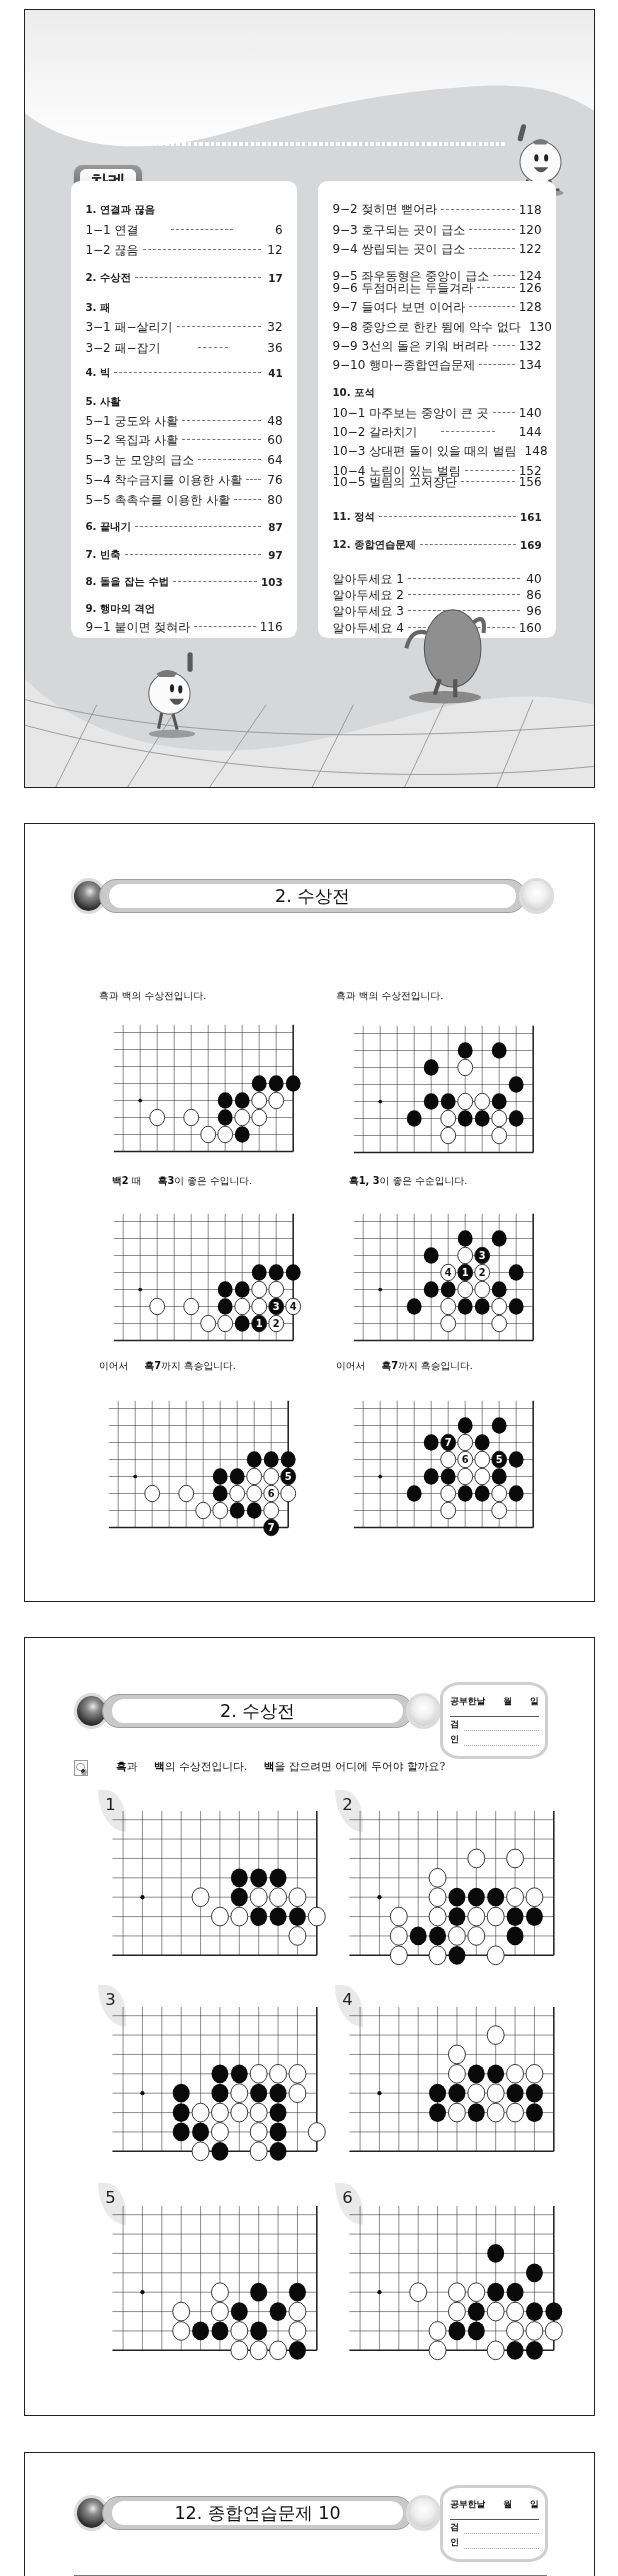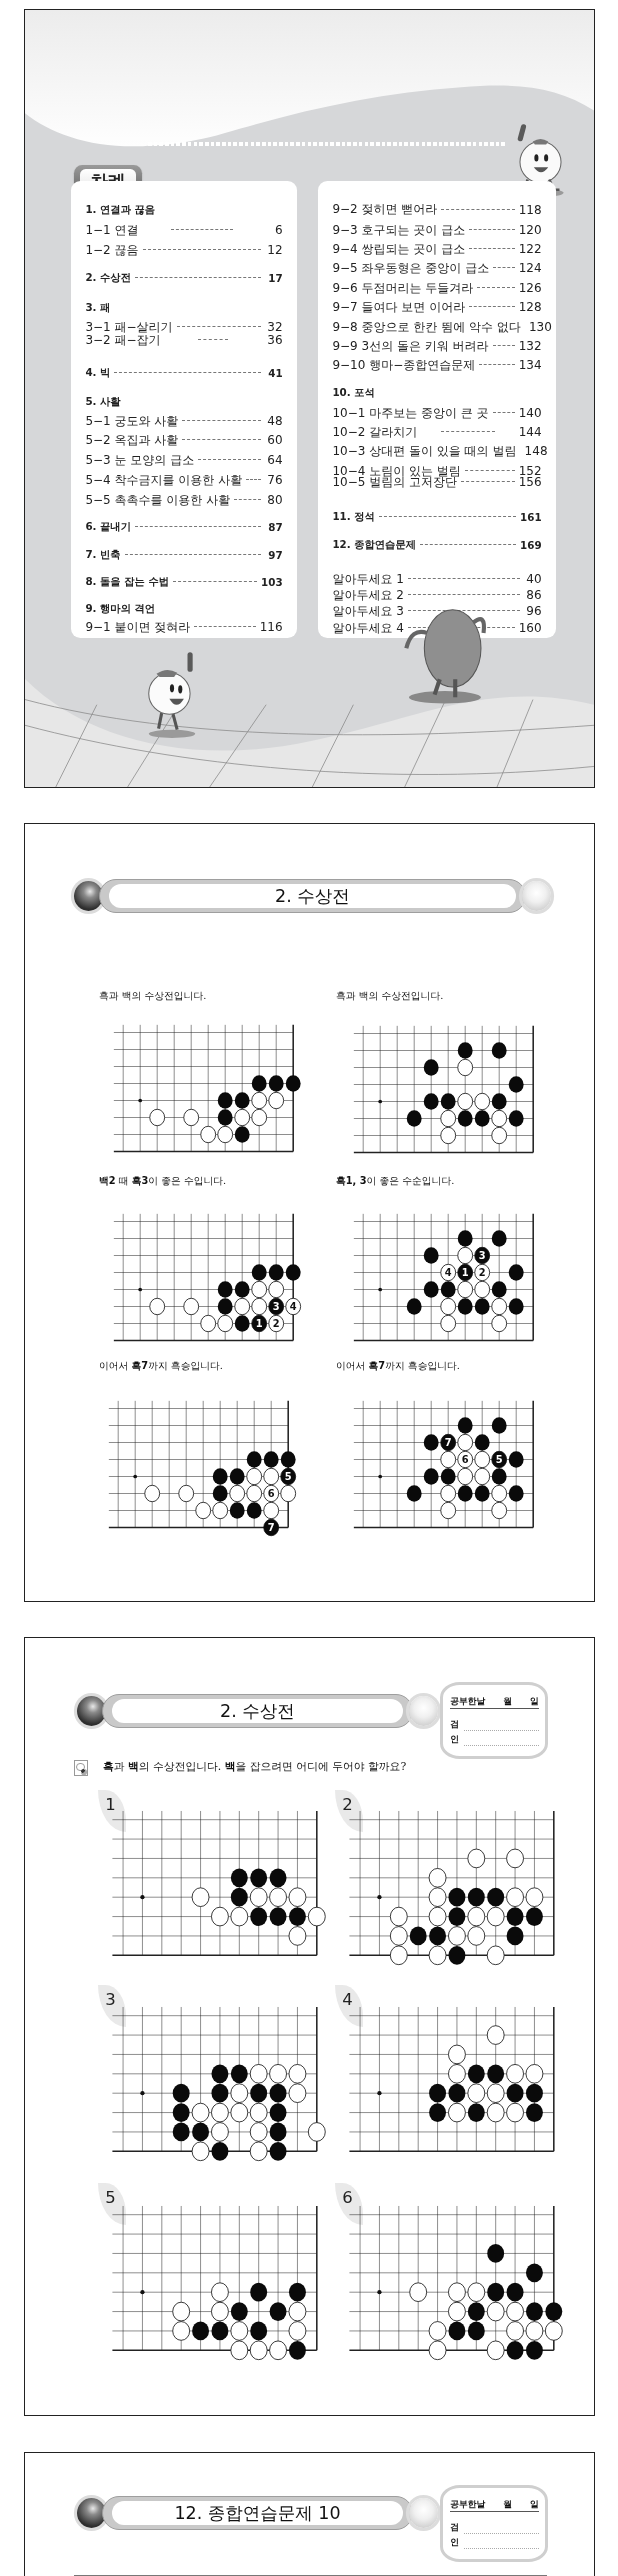--- a/index.html
+++ b/index.html
@@ -18,25 +18,25 @@
   .toc-row .pg{min-width:17.5px;text-align:right;}
   .floor{position:absolute;left:0;bottom:0;width:100%;height:216px;}
   
   .banner{position:absolute;height:34px;}
   .banner .tube{position:absolute;left:25px;right:25px;top:0;bottom:0;border-radius:17.5px;background:#c9c9c9;border:0.5px solid #9e9e9e;}
   .banner .tube-in{position:absolute;left:9.3px;right:9.3px;top:4.1px;bottom:4.1px;border-radius:13.4px;background:#fff;display:flex;align-items:center;justify-content:center;font-size:17.5px;color:#111;}
   .banner .ball{position:absolute;top:2.1px;width:29px;height:30px;border-radius:50%;}
   .ball-dark{left:0;background:radial-gradient(circle at 55% 35%,#e8e8e8 0,#8a8a8a 25%,#2e2e2e 70%);box-shadow:0 0 0 3.1px #dcdcdc;}
   .ball-light{right:0;background:radial-gradient(circle at 50% 40%,#fff 0,#f0f0f0 40%,#bdbdbd 100%);box-shadow:0 0 0 3.1px #dcdcdc;}
   .stamp{position:absolute;width:108px;height:77px;border:3.1px solid #cfcfcf;border-radius:19.6px 19.6px 19.6px 19.6px / 15.5px 15.5px 15.5px 15.5px;background:#fff;box-sizing:border-box;}
-  .stamp .hd{position:absolute;left:7.2px;right:6.2px;top:11.3px;display:flex;justify-content:space-between;font-size:8.8px;font-weight:bold;border-bottom:0.8px solid #555;padding-bottom:0;text-align:right;}
+  .stamp .hd{position:absolute;left:7.2px;right:6.2px;top:11.3px;display:flex;justify-content:space-between;font-size:8.8px;font-weight:bold;border-bottom:0.8px solid #555;padding-bottom:8px;text-align:right;}
   .stamp .ln{position:absolute;left:7.2px;right:6.2px;font-size:8.8px;font-weight:bold;display:flex;align-items:flex-end;}
   .stamp .ln .dl{flex:1;border-bottom:0.5px dotted #aaa;margin-left:5.2px;height:0;}
   .caption{position:absolute;font-family:"DejaVu Serif","Liberation Serif",serif;font-size:9.8px;color:#111;white-space:nowrap;}
-  .caption b{font-family:"DejaVu Sans","Liberation Sans",sans-serif;}
+  .caption b{font-family:"DejaVu Sans","Liberation Sans",sans-serif;margin-left:13px;}
   .pagenum{position:absolute;left:0;width:100%;text-align:center;font-size:10.3px;font-weight:bold;}
   .qicon{position:absolute;width:12.4px;height:14.4px;border:0.5px solid #999;background:#fff;}
   .qicon:before{content:"";position:absolute;left:1px;top:1.5px;width:6.7px;height:6.7px;border:1px solid #999;border-radius:50%;}
   .qicon:after{content:"";position:absolute;right:0.5px;bottom:0.5px;width:5.7px;height:5.7px;border-radius:50%;background:radial-gradient(circle at 30% 30%,#333 0 30%,#aaa 32%);}
   .plabel{position:absolute;width:28px;height:42px;background:#e9e9e9;border-radius:0 0 0 28px/0 0 0 42px;font-size:16.5px;color:#222;box-sizing:border-box;padding:5.2px 0 0 7.2px;}
   .plabel.t{border-radius:0 20.6px 0 28px/0 31px 0 42px;}
   .rule{position:absolute;height:3.1px;border-top:1.5px solid #777;border-bottom:0.8px solid #999;}
   svg.board{position:absolute;overflow:visible;}
   .char{position:absolute;}
 </style>
@@ -90,21 +90,21 @@
         <span class="pg">17</span>
       </div>
       <div class="toc-row head" style="top: 120px;">
         <span>3. 패</span>
       </div>
       <div class="toc-row" style="top: 139px;">
         <span>3−1 패−살리기</span>
         <span class="lead"></span>
         <span class="pg">32</span>
       </div>
-      <div class="toc-row" style="top: 152px; gap: 33px;">
+      <div class="toc-row" style="top: 160px; gap: 33px;">
         <span>3−2 패−잡기</span>
         <span class="lead"></span>
         <span class="pg">36</span>
       </div>
       <div class="toc-row head" style="top: 185px;">
         <span>4. 빅</span>
         <span class="lead"></span>
         <span class="pg">41</span>
       </div>
       <div class="toc-row head" style="top: 214px;">
@@ -168,21 +168,21 @@
       <div class="toc-row" style="top: 42px;">
         <span>9−3 호구되는 곳이 급소</span>
         <span class="lead"></span>
         <span class="pg">120</span>
       </div>
       <div class="toc-row" style="top: 61px;">
         <span>9−4 쌍립되는 곳이 급소</span>
         <span class="lead"></span>
         <span class="pg">122</span>
       </div>
-      <div class="toc-row" style="top: 80px;">
+      <div class="toc-row" style="top: 88px;">
         <span>9−5 좌우동형은 중앙이 급소</span>
         <span class="lead"></span>
         <span class="pg">124</span>
       </div>
       <div class="toc-row" style="top: 100px;">
         <span>9−6 두점머리는 두들겨라</span>
         <span class="lead"></span>
         <span class="pg">126</span>
       </div>
       <div class="toc-row" style="top: 119px;">

